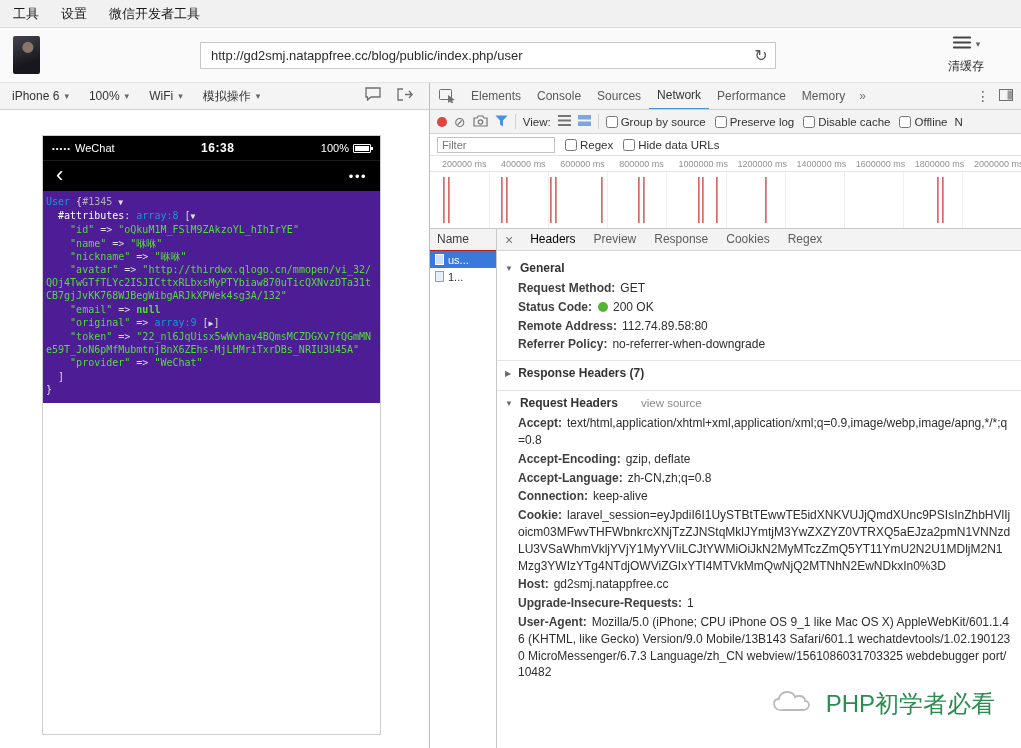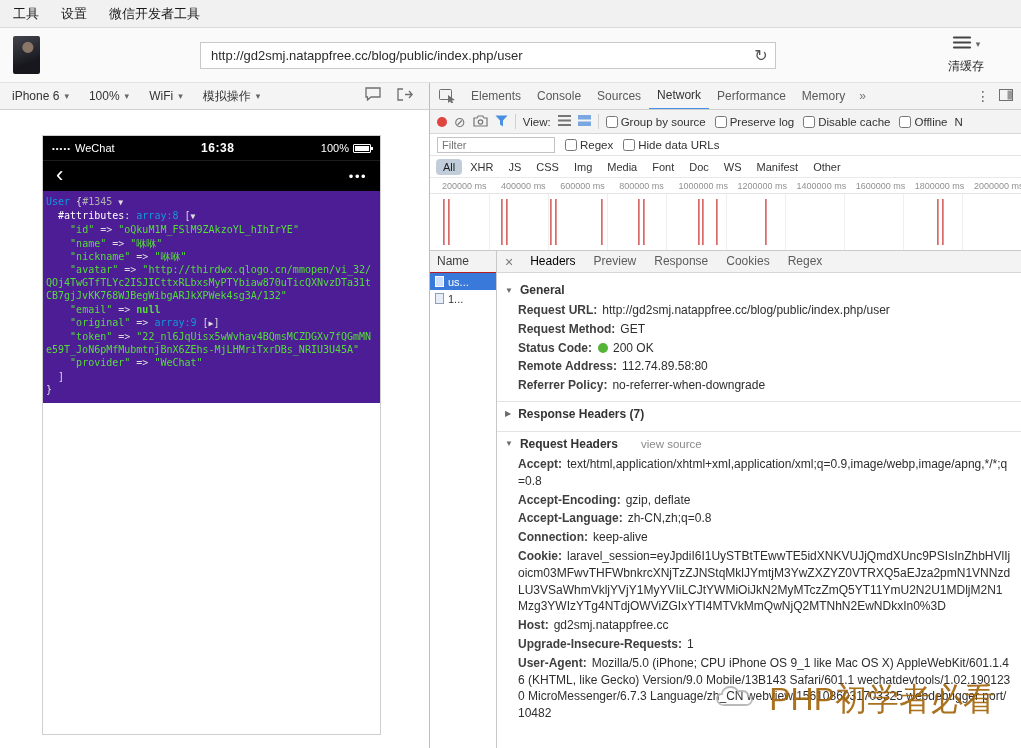--- a/index.html
+++ b/index.html
@@ -98,21 +98,21 @@
 .details-content{flex:1;overflow:hidden;padding-top:5px;font-size:12px;color:#2e2e2e;}
 .section{padding:2px 0 6px;}
 .section + .section{border-top:1px solid #e4e4e4;}
 .section-head{display:flex;align-items:center;gap:7px;padding:3px 8px 4px;font-weight:bold;color:#333;}
 .tri{font-size:8px;color:#6b6b6b;font-weight:normal;}
 .viewsource{font-weight:normal;color:#8a8a8a;margin-left:16px;font-size:11.5px;cursor:pointer;}
 .kv{padding:1px 10px 1px 21px;line-height:16.8px;word-break:break-all;}
 .k{font-weight:bold;color:#3f3f3f;margin-right:5px;}
 .v{color:#2e2e2e;}
 .dot{display:inline-block;width:10px;height:10px;border-radius:50%;margin:0 5px -1px 1px;}
-.watermark{position:absolute;right:26px;bottom:26px;display:flex;align-items:center;gap:9px;color:#a16207;font-size:32px;opacity:.9;pointer-events:none;}
+.watermark{position:absolute;right:26px;bottom:26px;display:flex;align-items:center;gap:9px;color:#15803d;font-size:24px;opacity:.9;pointer-events:none;}
 </style>
 </head>
 <body>
 
 <div class="app">
 
   <div class="menubar" id="menubar">
       <span class="menu-item">工具</span>
       <span class="menu-item">设置</span>
       <span class="menu-item">微信开发者工具</span>
@@ -289,33 +289,20 @@
         <label class="cb">
           <input type="checkbox" style="">
           <span>Regex</span>
         </label>
         <label class="cb">
           <input type="checkbox" style="">
           <span>Hide data URLs</span>
         </label>
       </div>
 
-      <div class="type-row" id="type-row">
-          <span class="pill active">All</span>
-          <span class="pill">XHR</span>
-          <span class="pill">JS</span>
-          <span class="pill">CSS</span>
-          <span class="pill">Img</span>
-          <span class="pill">Media</span>
-          <span class="pill">Font</span>
-          <span class="pill">Doc</span>
-          <span class="pill">WS</span>
-          <span class="pill">Manifest</span>
-          <span class="pill">Other</span>
-        </div>
 
       <div class="ruler" id="ruler">
           <span class="tick" style="left: 12px;">200000 ms</span>
           <span class="tick" style="left: 71.1px;">400000 ms</span>
           <span class="tick" style="left: 130.2px;">600000 ms</span>
           <span class="tick" style="left: 189.3px;">800000 ms</span>
           <span class="tick" style="left: 248.4px;">1000000 ms</span>
           <span class="tick" style="left: 307.5px;">1200000 ms</span>
           <span class="tick" style="left: 366.6px;">1400000 ms</span>
           <span class="tick" style="left: 425.7px;">1600000 ms</span>
@@ -372,21 +359,20 @@
               <span class="d-tab">Cookies</span>
               <span class="d-tab">Regex</span>
             </div>
           <div class="details-content">
             <div class="section">
               <div class="section-head">
                 <span class="tri">▼</span>
                 <span>General</span>
               </div>
               <div id="general-items">
-                  <div class="kv"><span class="k">Request URL:</span><span class="v">http://gd2smj.natappfree.cc/blog/public/index.php/user</span></div>
                   <div class="kv"><span class="k">Request Method:</span><span class="v">GET</span></div>
                   <div class="kv"><span class="k">Status Code:</span><span class="dot" style="background: rgb(85, 180, 53);"></span><span class="v">200 OK</span></div>
                   <div class="kv"><span class="k">Remote Address:</span><span class="v">112.74.89.58:80</span></div>
                   <div class="kv"><span class="k">Referrer Policy:</span><span class="v">no-referrer-when-downgrade</span></div>
                 </div>
             </div>
             <div class="section">
               <div class="section-head">
                 <span class="tri">▶</span>
                 <span>Response Headers (7)</span>

